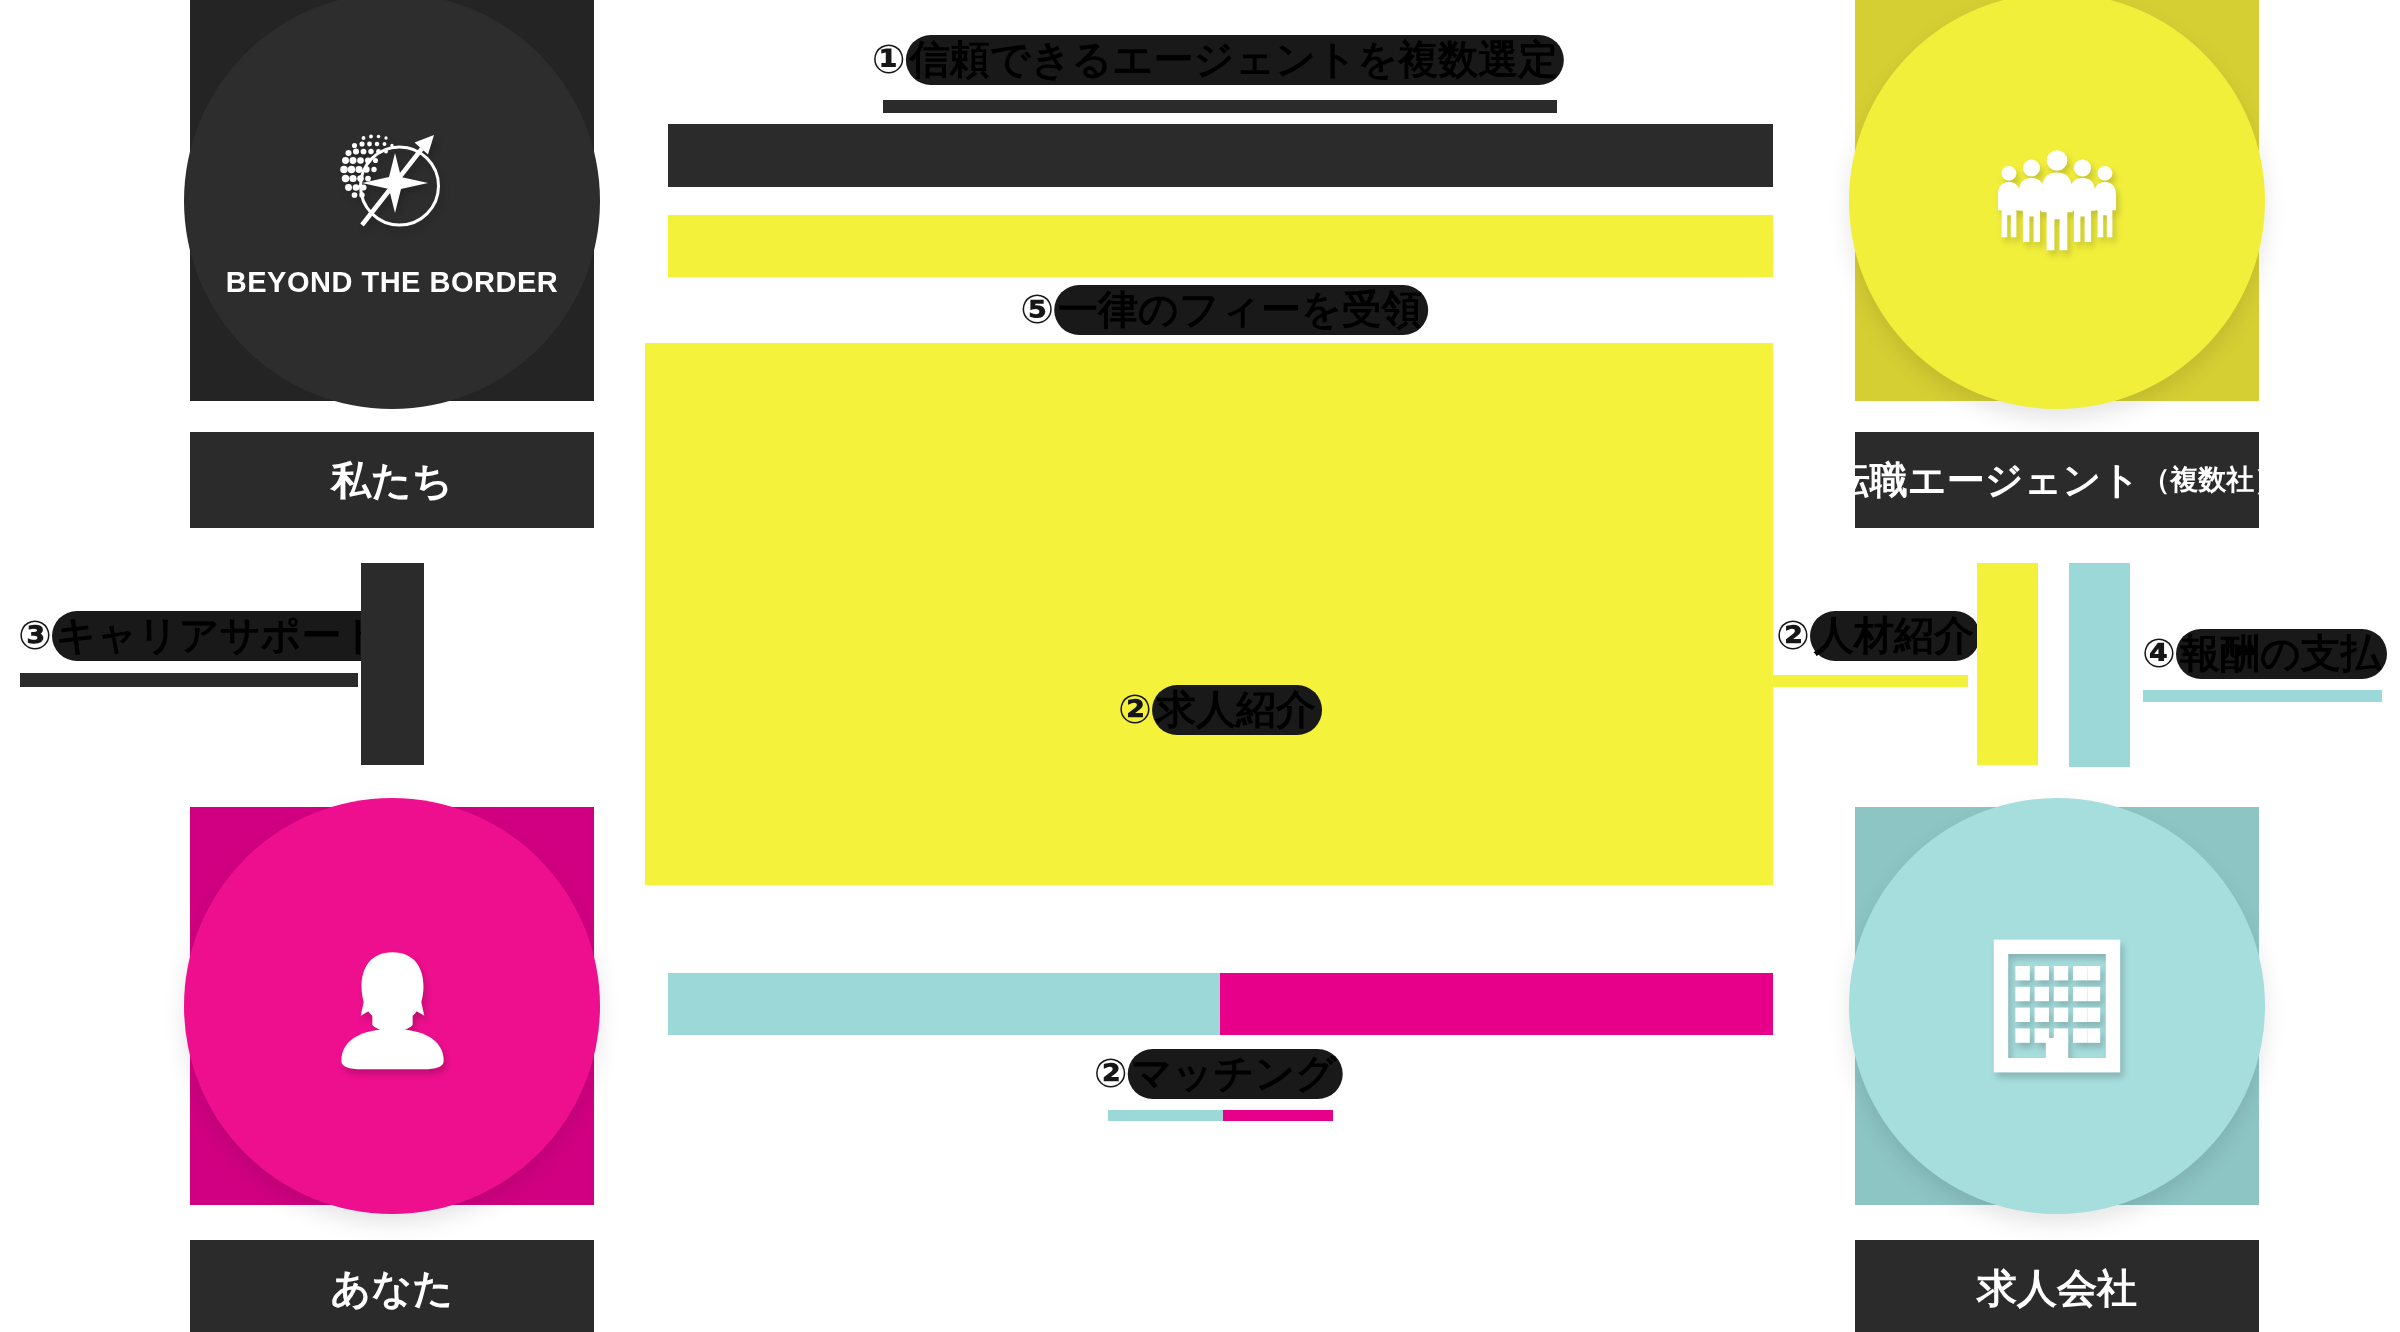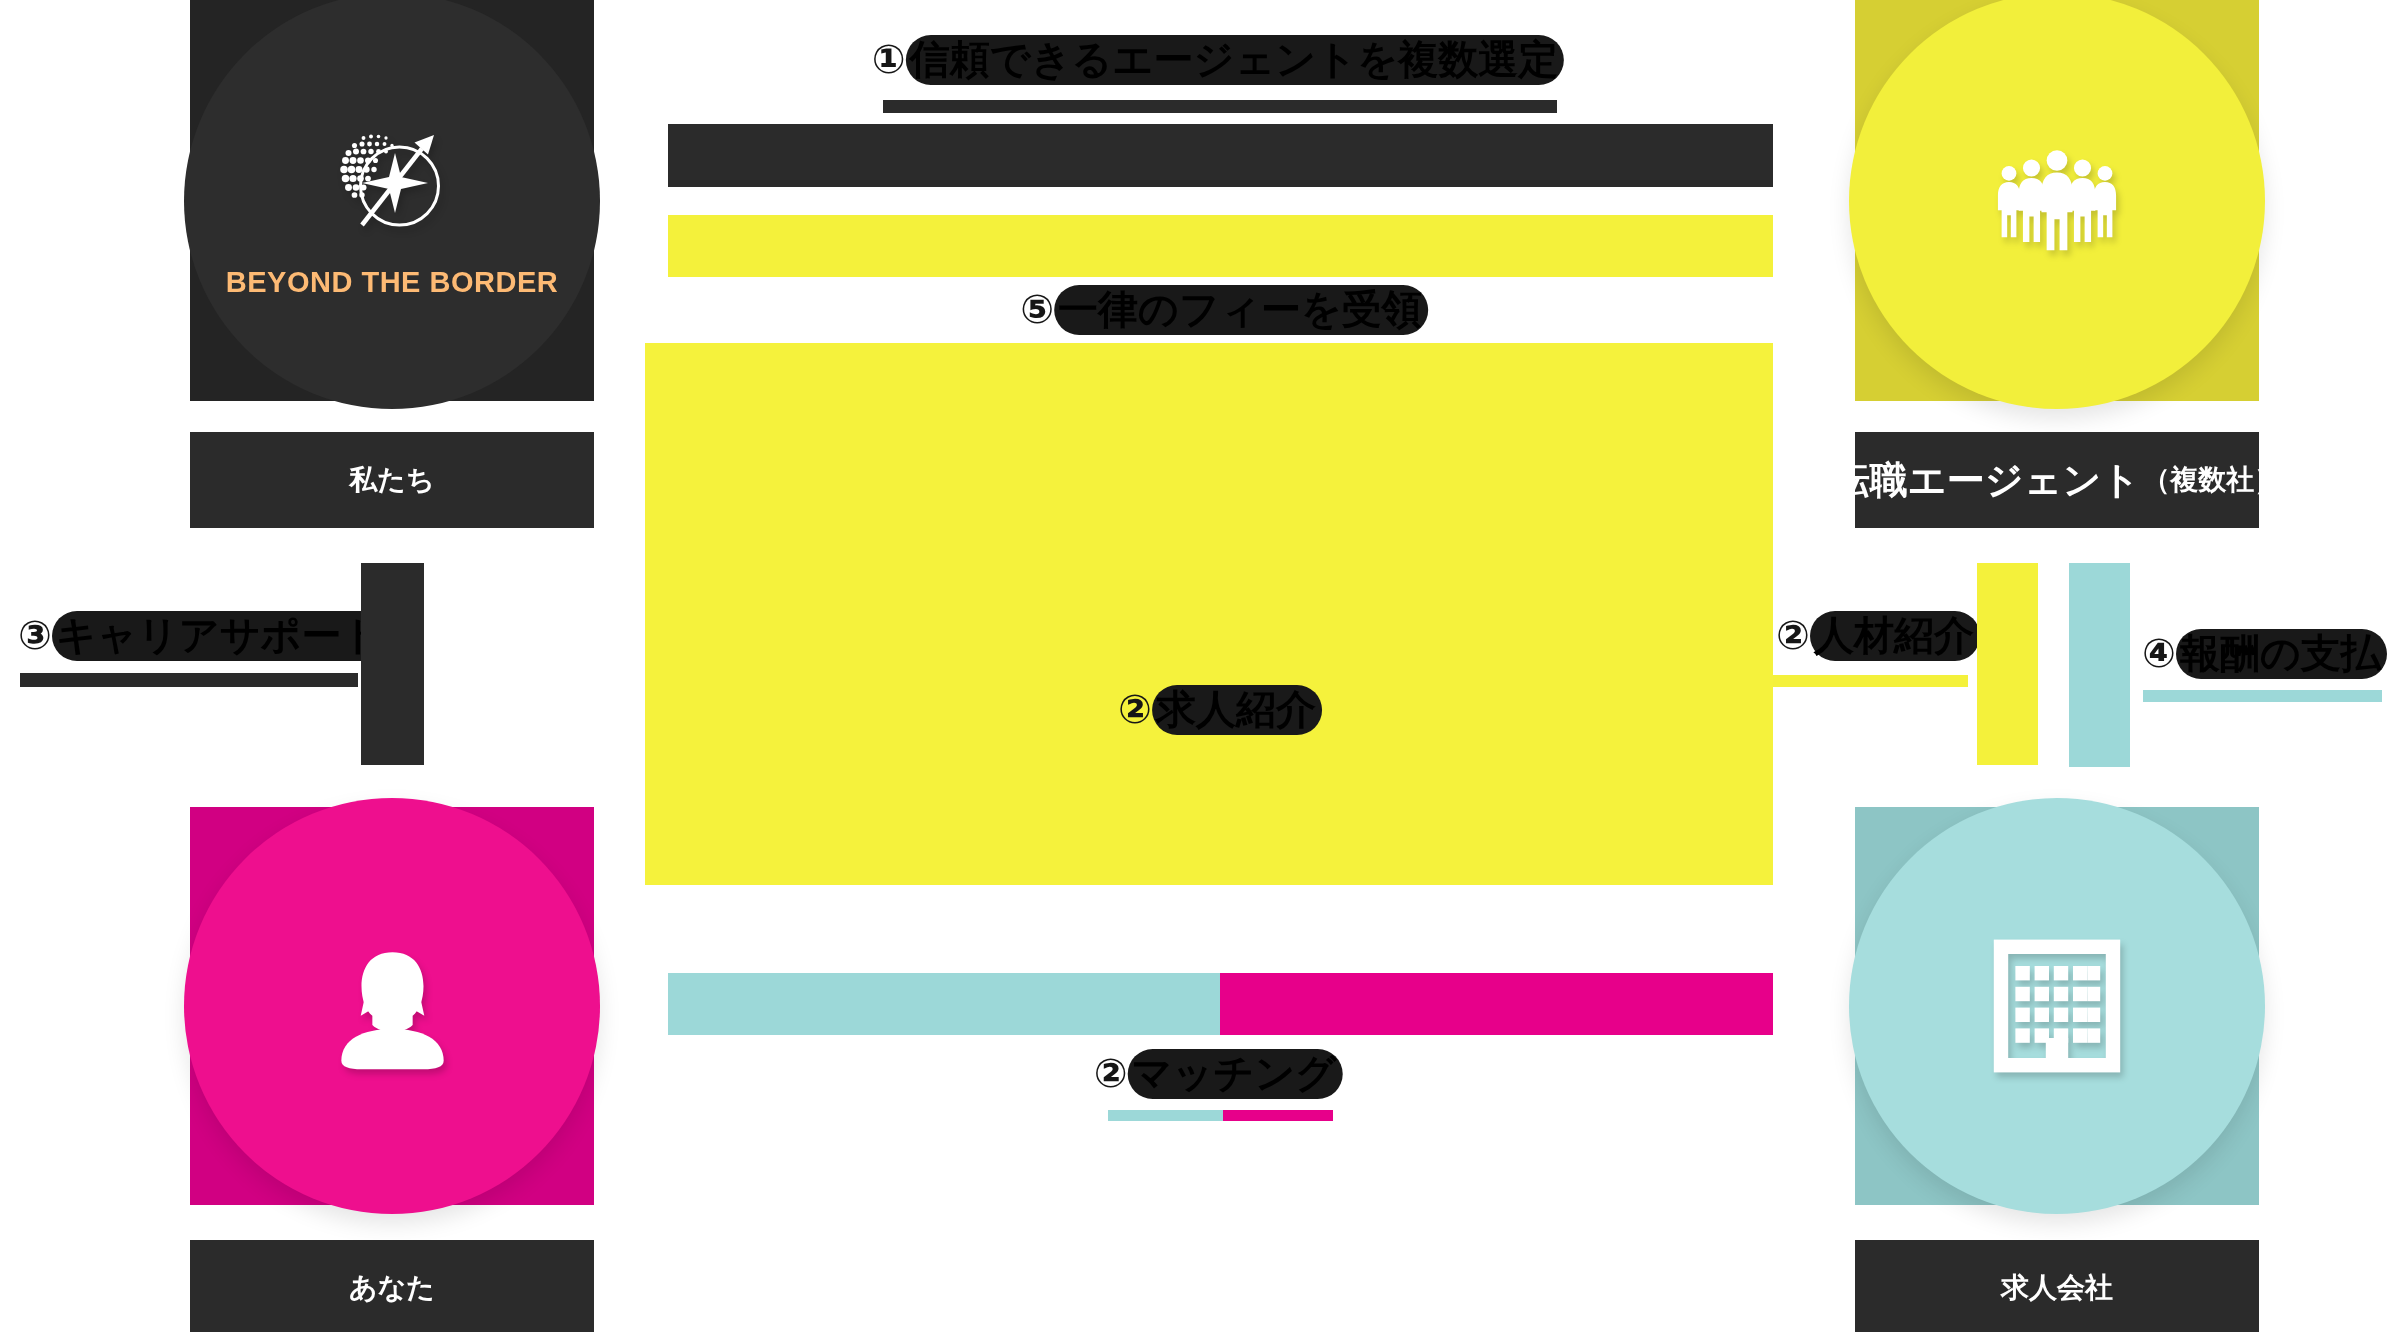--- a/index.html
+++ b/index.html
@@ -8,27 +8,27 @@
 
   
   .tile{position:absolute;width:404px;}
   .tile .circle{position:absolute;left:50%;top:50%;width:416px;height:416px;
     border-radius:50%;transform:translate(-50%,-50%);
     box-shadow:0 10px 22px rgba(0,0,0,0.10);}
   .tile .icon-wrap{position:absolute;inset:0;display:flex;flex-direction:column;
     align-items:center;justify-content:center;}
   .tile svg{filter:drop-shadow(3px 5px 3px rgba(0,0,0,0.18));}
 
-  .logo-text{color:#fdba74;font-weight:bold;font-size:29px;letter-spacing:0.5px;
+  .logo-text{color:#ffffff;font-weight:bold;font-size:29px;letter-spacing:0.5px;
     margin-top:14px;white-space:nowrap;font-family:"Liberation Sans","DejaVu Sans",sans-serif;}
 
   
   .label-box{position:absolute;width:404px;height:96px;background:var(--c-dark);
     color:#ffffff;display:flex;align-items:center;justify-content:center;
-    font-weight:bold;font-size:28px;white-space:nowrap;}
+    font-weight:bold;font-size:40px;white-space:nowrap;}
   .label-box .suffix{font-size:28px;margin-left:2px;}
 
   
   .bar{position:absolute;}
 
   
   .annot{position:absolute;font-size:40px;line-height:46px;font-weight:600;
     white-space:nowrap;color:#161616;}
   .annot.center{transform:translateX(-50%);}
   .annot .hl{background:var(--c-band);color:#000000;padding:1px 6px 3px 4px;border-radius:25px;}

